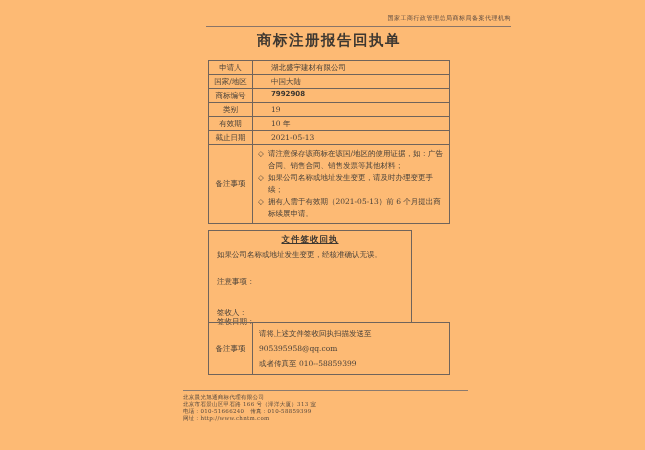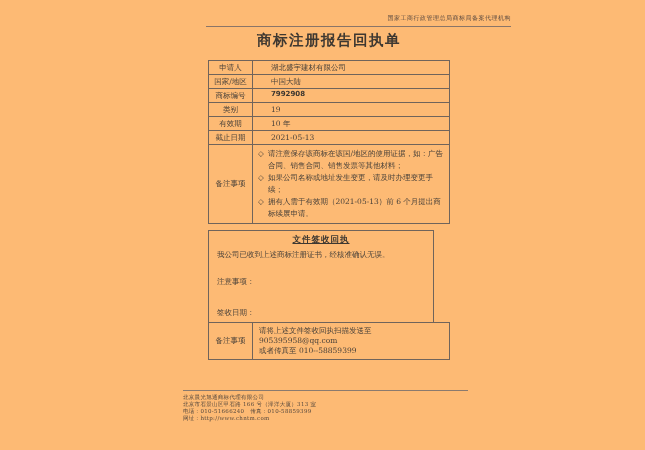--- a/index.html
+++ b/index.html
@@ -31,39 +31,39 @@
   }
   .info-table td.lbl{width:44px;text-align:center;padding:1px 1px;}
   .info-table td.val{padding-left:18px;}
   .info-table td.v-top{vertical-align:top;font-family:"DejaVu Sans","Liberation Sans",sans-serif;font-size:7px;font-weight:bold;color:#3c362f;border-radius:6px;}
   .info-table td.notes-cell{height:65px;vertical-align:middle;padding:3px 5px;}
   .bullet{display:flex;line-height:12px;font-size:7.5px;}
   .bullet .g{flex:0 0 10px;color:#4a423a;}
   .bullet .t{flex:1;}
   
   .receipt-box{
-    position:absolute;left:208px;top:230px;width:226px;height:93px;
+    position:absolute;left:208px;top:230px;width:204px;height:93px;
     border:1px solid #70645b;
   }
   .receipt-title{
     margin-top:3px;text-align:center;font-size:8.5px;font-weight:bold;
     text-decoration:underline;letter-spacing:1px;color:#3e3831;
   }
   .receipt-statement{margin:4px 8px 0 8px;font-size:7.5px;color:#4a423a;}
   .receipt-seal{margin:17px 8px 0 8px;font-size:7.5px;color:#4a423a;}
   .receipt-sign{margin:21px 8px 0 8px;font-size:7.5px;line-height:9px;color:#4a423a;}
   
   .remarks-table{
     position:absolute;left:208px;top:322px;width:242px;
     border-collapse:collapse;table-layout:fixed;
   }
   .remarks-table td{border:1px solid #70645b;font-size:7.5px;color:#4a423a;}
   .remarks-table td.lbl{width:44px;text-align:center;height:35px;}
   .remarks-table td.val{padding:3px 4px 3px 6px;}
-  .remarks-table .rline{line-height:10px;}
+  .remarks-table .rline{line-height:15px;}
   
   .footer{
     position:absolute;left:183px;top:390px;width:285px;
     border-top:1.5px solid #8a7a6e;padding-top:3px;
     font-family:"DejaVu Serif","Liberation Serif",serif;
     font-size:5.5px;line-height:7px;color:#55483e;letter-spacing:.3px;
   }
 </style>
 </head>
 <body>
@@ -115,23 +115,24 @@
             <span class="g">◇</span>
             <span class="t">拥有人需于有效期（2021-05-13）前 6 个月提出商标续展申请。</span>
           </div>
         </td>
       </tr>
     </tbody>
   </table>
 
   <div class="receipt-box">
     <div class="receipt-title">文件签收回执</div>
-    <div class="receipt-statement">我公司已收到上述商标注册证书，经核准确认无误。</div>
+    <div class="receipt-statement">如果公司名称或地址发生变更，经核准确认无误。</div>
     <div class="receipt-seal">注意事项：</div>
     <div class="receipt-sign">
+      <div>签收人：</div>
       <div>签收日期：</div>
     </div>
   </div>
 
   <table class="remarks-table">
     <tbody>
       <tr>
         <td class="lbl">备注事项</td>
         <td class="val">
           <div class="rline">请将上述文件签收回执扫描发送至 905395958@qq.com</div>

